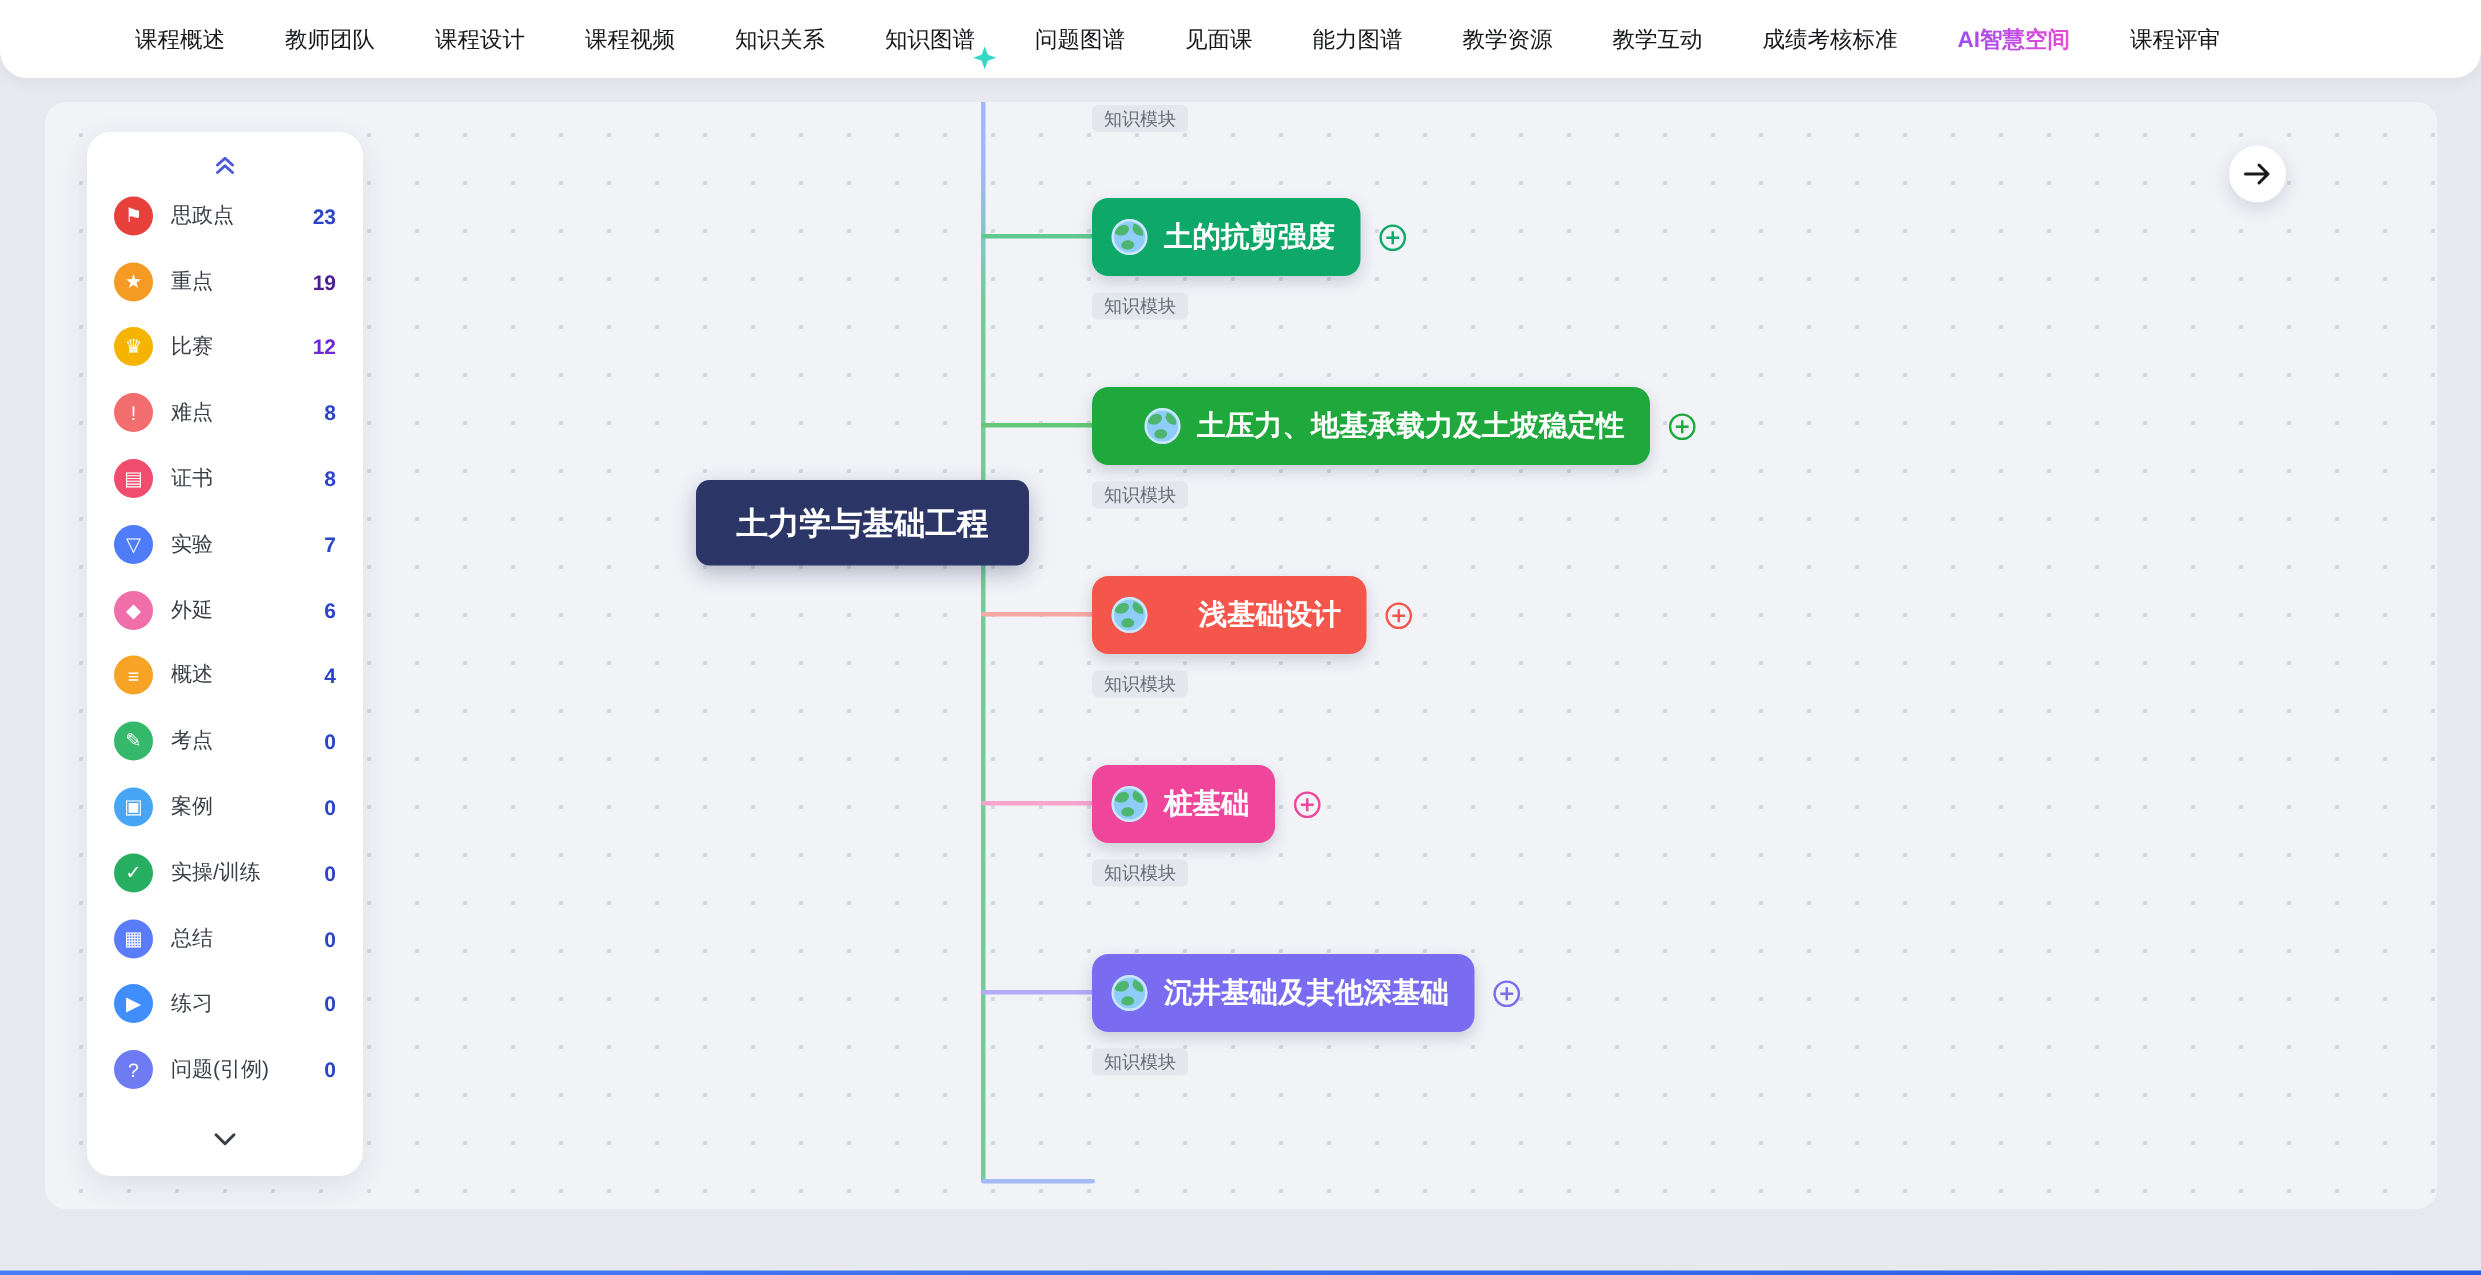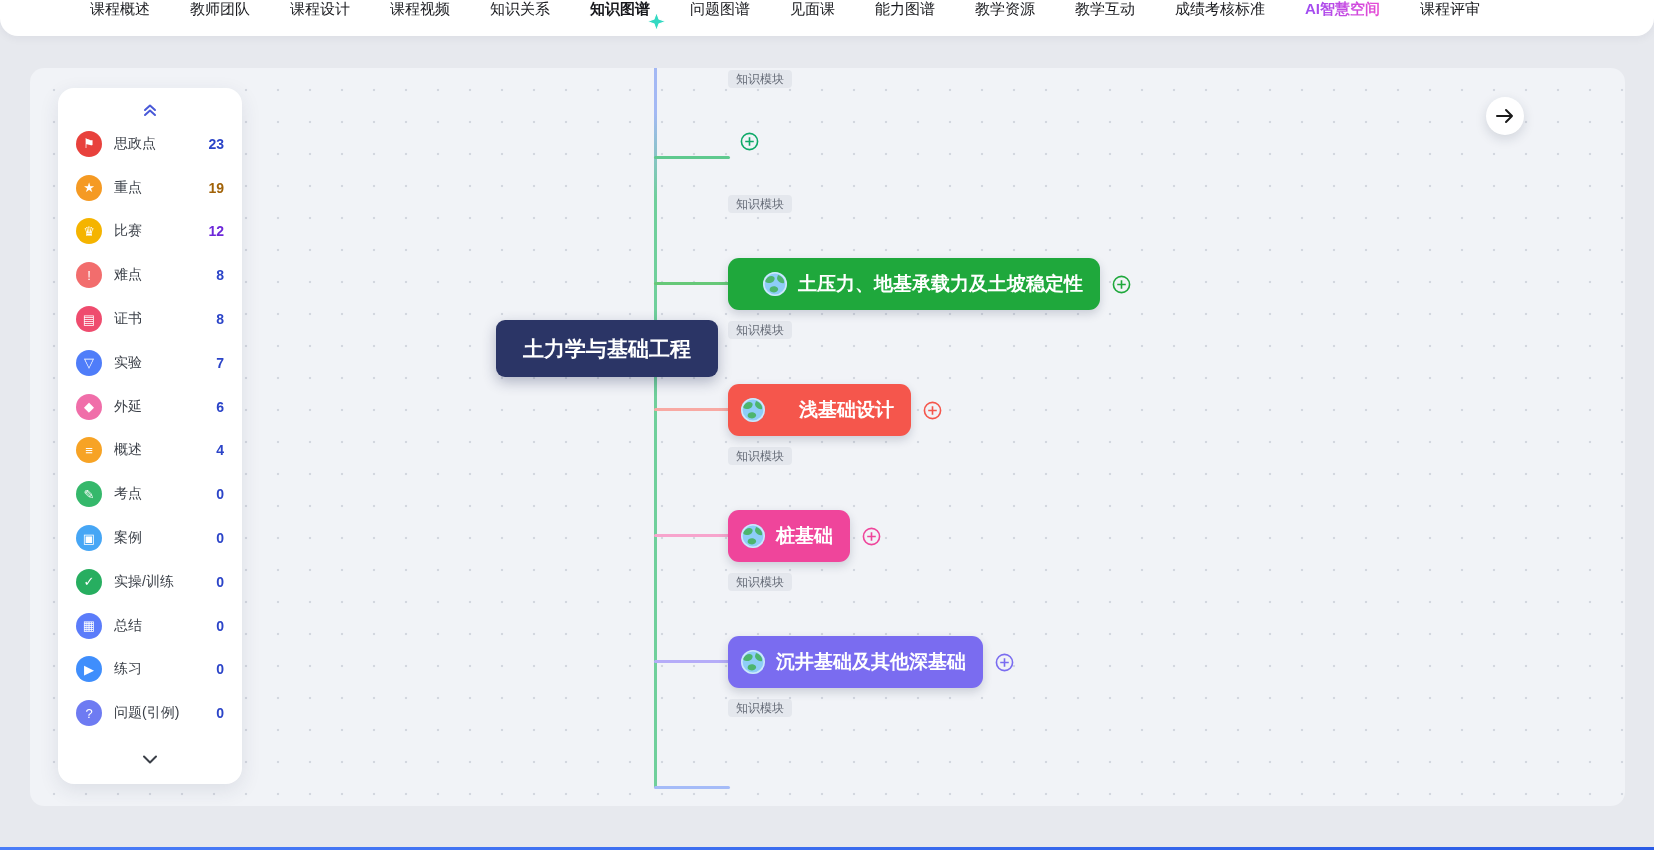--- a/index.html
+++ b/index.html
@@ -1,24 +1,24 @@
 <!DOCTYPE html>
 <html><head>
 <meta charset="utf-8">
 <style>
   html,body{margin:0;padding:0;}
   body{font-family:"Liberation Sans","DejaVu Sans",sans-serif;background:#e7e9ee;}
   .page{position:relative;width:1654px;height:850px;overflow:hidden;background:#e7e9ee;}
 
   
-  .topnav{position:absolute;top:0;left:0;right:0;height:36px;background:#ffffff;
-    border-radius:0 0 18px 18px;display:flex;align-items:flex-start;gap:40px;
+  .topnav{position:absolute;top:0;left:0;right:0;height:52px;background:#ffffff;
+    border-radius:0 0 18px 18px;display:flex;align-items:center;gap:40px;
     padding-left:90px;box-shadow:0 2px 10px rgba(30,40,70,.06);z-index:20;}
   .nav-item{position:relative;font-size:15px;color:#17181c;white-space:nowrap;cursor:pointer;}
-  .nav-item.active{font-weight:bold;}
+  .nav-item.active{font-weight:normal;}
   .nav-item.accent{font-weight:bold;background:linear-gradient(90deg,#9d4bf2,#e84bd4);
     -webkit-background-clip:text;background-clip:text;color:transparent;}
   .sparkle{position:absolute;right:-17px;bottom:-13px;width:21px;height:21px;}
 
   
   .canvas{position:absolute;left:30px;top:68px;width:1595px;height:738px;border-radius:14px;
     background-color:#f1f3f7;overflow:hidden;
     background-image:radial-gradient(circle,#d3d7df 1.3px,transparent 1.6px);
     background-size:32px 32px;background-position:8px 6px;}
 
@@ -105,21 +105,21 @@
               <span>⚑</span>
             </span>
           <span class="side-label">思政点</span>
           <span class="side-count" style="color: rgb(43, 68, 200);">23</span>
         </div>
         <div class="side-item">
           <span class="side-icon" style="background: rgb(245, 154, 35);">
               <span>★</span>
             </span>
           <span class="side-label">重点</span>
-          <span class="side-count" style="color: #a16207;">19</span>
+          <span class="side-count" style="color: #4c1d95;">19</span>
         </div>
         <div class="side-item">
           <span class="side-icon" style="background: rgb(245, 180, 0);">
               <span>♛</span>
             </span>
           <span class="side-label">比赛</span>
           <span class="side-count" style="color: #6d28d9;">12</span>
         </div>
         <div class="side-item">
           <span class="side-icon" style="background: rgb(242, 109, 109);">
@@ -207,32 +207,44 @@
     </aside>
 
     <div class="trunk"></div>
     <div class="branch b1" style="background: rgb(95, 201, 143);"></div>
     <div class="branch b2" style="background: rgb(102, 200, 120);"></div>
     <div class="branch b3" style="background: rgb(248, 169, 163);"></div>
     <div class="branch b4" style="background: rgb(247, 164, 205);"></div>
     <div class="branch b5" style="background: rgb(181, 172, 248);"></div>
     <div class="branch b6" style="background: rgb(165, 187, 248);"></div>
 
-    <div class="root-node" style="background: rgb(43, 53, 102); margin-left: 32px;">
+    <div class="root-node" style="background: rgb(43, 53, 102);">
       <span>土力学与基础工程</span>
     </div>
 
     <div class="ntag t0">知识模块</div>
     <div class="ntag t1">知识模块</div>
     <div class="ntag t2">知识模块</div>
     <div class="ntag t3">知识模块</div>
     <div class="ntag t4">知识模块</div>
     <div class="ntag t5">知识模块</div>
 
     <div class="gnode g1">
+      <div class="pill" style="background: rgb(14, 169, 104);">
+        <span class="globe">
+          <svg width="26" height="26" viewBox="0 0 26 26">
+              <circle cx="13" cy="13" r="12" fill="#8ecdf8"></circle>
+              <path d="M3 10 C5 5 10 4 12 6 C14 8 11 12 8 12 C6 12 4 12 3 10Z" fill="#4db56e"></path>
+              <path d="M16 4 C20 5 23 9 22 12 C19 13 15 10 15 7 Z" fill="#4db56e"></path>
+              <path d="M9 16 C12 14 17 16 16 19 C15 22 10 22 8 20 C7 18 8 17 9 16Z" fill="#4db56e"></path>
+              <circle cx="13" cy="13" r="11.2" fill="none" stroke="rgba(255,255,255,.55)" stroke-width="1.6"></circle>
+            </svg>
+        </span>
+        <span>土的抗剪强度</span>
+      </div>
       <span class="plus-btn" style="color: rgb(14, 169, 104);">
         <svg width="19" height="19" viewBox="0 0 20 20">
             <circle cx="10" cy="10" r="8.5" fill="none" stroke="currentColor" stroke-width="1.7"></circle>
             <path d="M10 5.5 V14.5 M5.5 10 H14.5" stroke="currentColor" stroke-width="1.7"></path>
           </svg>
       </span>
     </div>
 
     <div class="gnode g2">
       <div class="pill" style="background: rgb(31, 168, 60); padding-left: 34px;">

